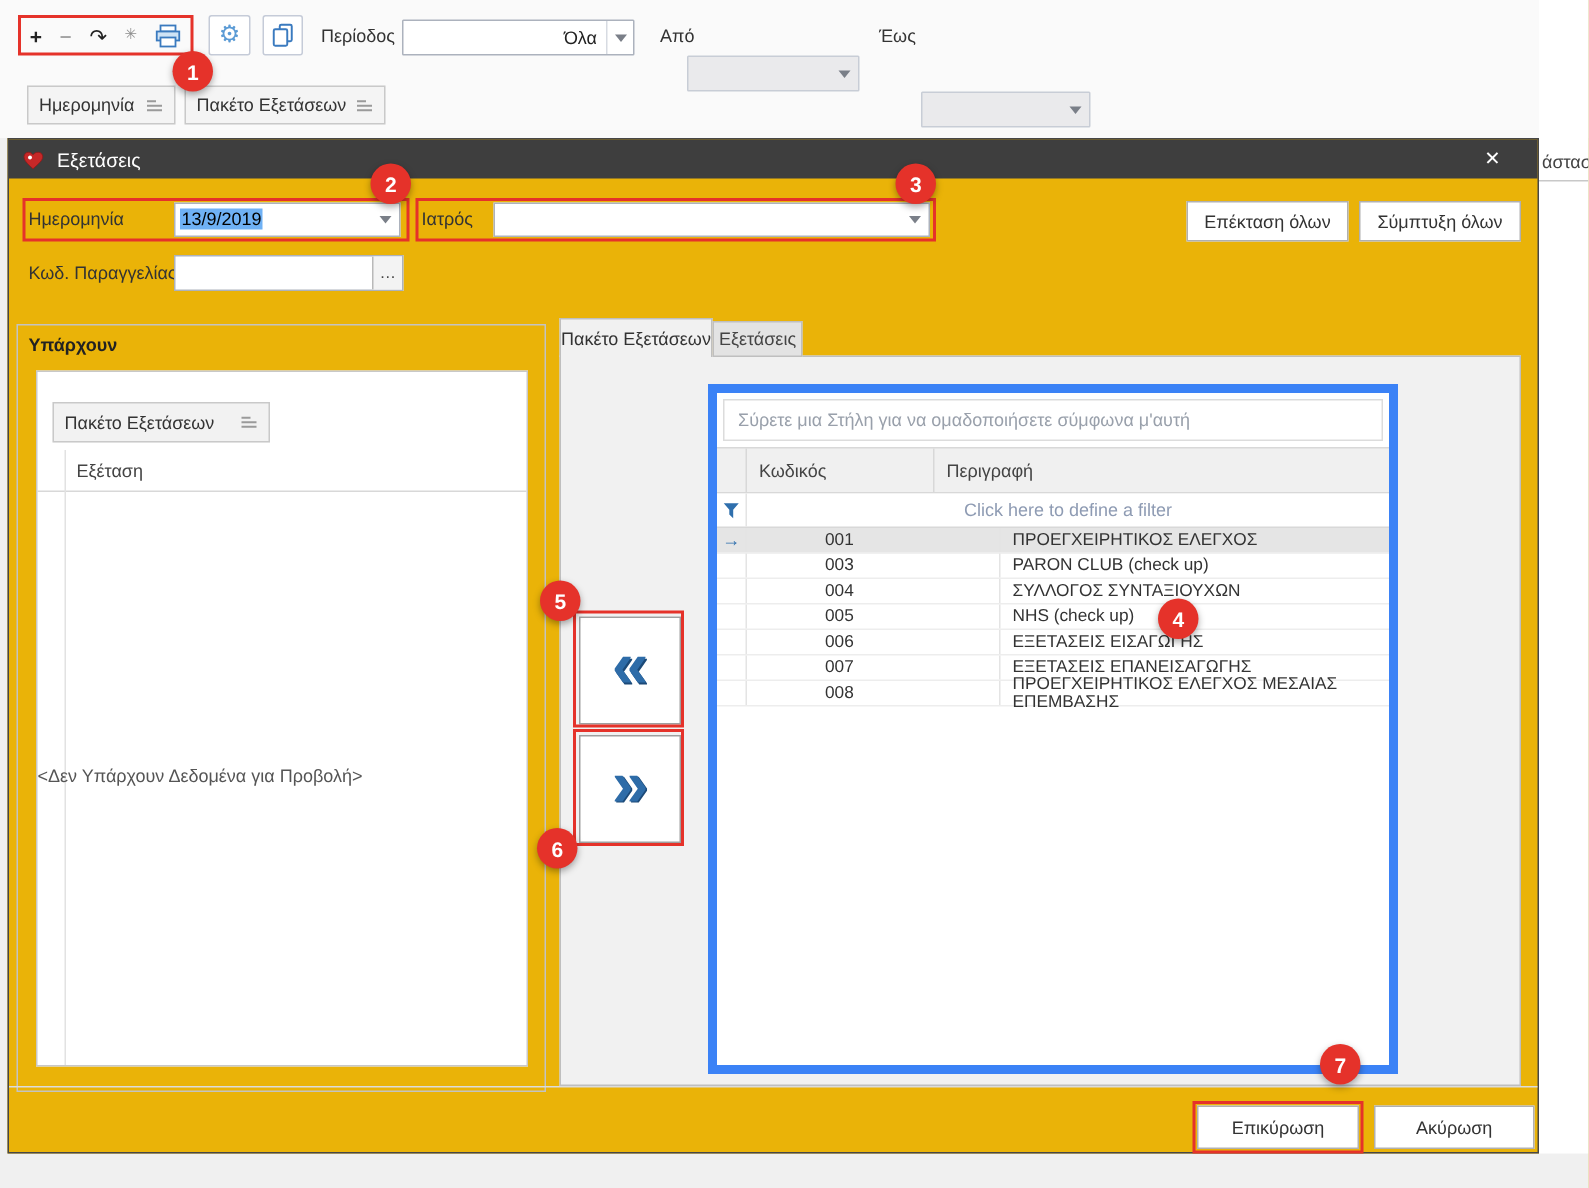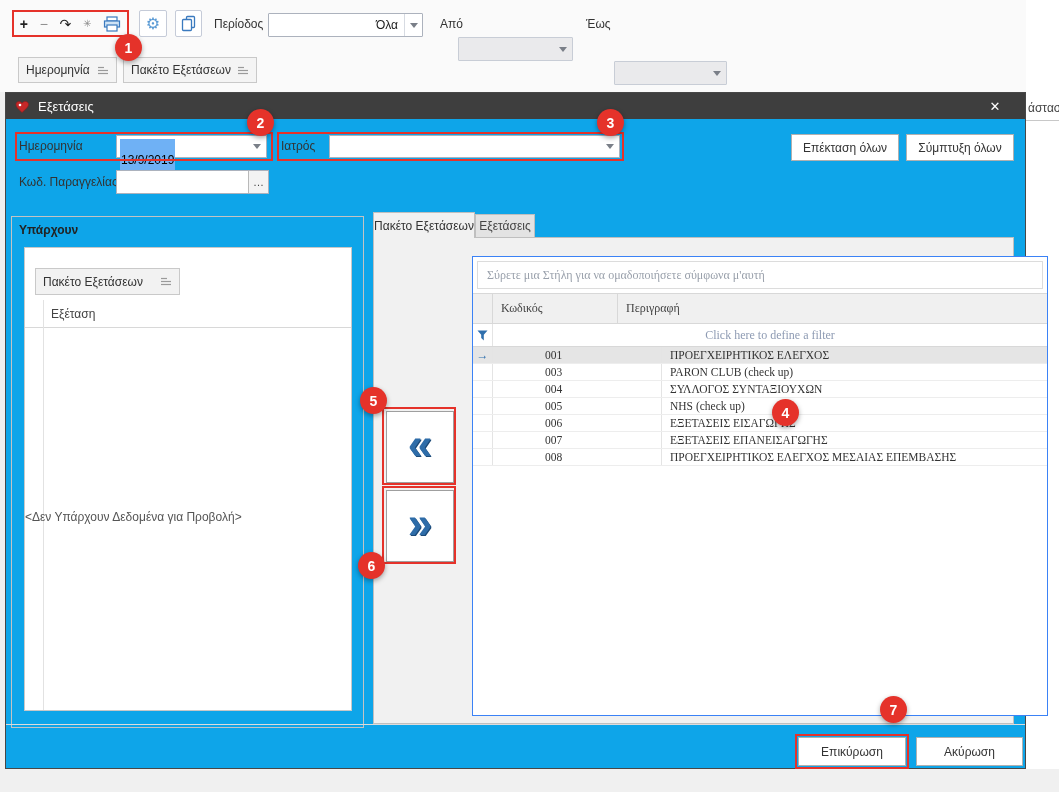--- a/index.html
+++ b/index.html
@@ -29,28 +29,28 @@
 
   
   .ghdr { height:26px; background:#f4f4f4; border:1px solid #c9c9c9; display:flex; align-items:center; justify-content:space-between; padding:0 7px; font-size:12px; color:#333; cursor:pointer; }
 
   
   .right-strip { left:1026px; top:0; width:33px; height:769px; background:#fff; }
   .right-frag-text { left:1028px; top:101px; font-size:12px; color:#444; }
   .right-frag-line { left:1026px; top:120px; width:33px; height:0; border-top:1px solid #c8c8c8; }
 
   
-  .dialog { left:5px; top:92px; width:1021px; height:677px; background:#0ea5e9; border:1px solid #474747; }
+  .dialog { left:5px; top:92px; width:1021px; height:677px; background:#eab308; border:1px solid #474747; }
   .titlebar { position:absolute; left:0; top:0; right:0; height:26px; background:#3e3e3e; display:flex; align-items:center; }
   .titlebar .ttl { color:#fff; font-size:13px; margin-left:8px; }
   .close-btn { position:absolute; right:14px; top:0; width:32px; height:26px; display:flex; align-items:center; justify-content:center; color:#fff; font-size:13px; cursor:pointer; }
 
   .fld-label { position:absolute; font-size:12px; color:#333; }
   .dcombo { position:absolute; background:#fff; border:1px solid #acb2bd; height:23px; }
-  .sel-text { position:absolute; left:3px; top:3px; font-size:12px; color:#000; background:#6fb1f5; padding:14px 1px; }
+  .sel-text { position:absolute; left:3px; top:3px; font-size:12px; color:#000; background:#6fb1f5; padding:0 1px; }
 
   .btn { background:#fff; border:1px solid #b0b0b0; display:flex; align-items:center; justify-content:center; font-size:12px; color:#333; cursor:pointer; }
 
   .order-input { position:absolute; background:#fff; border:1px solid #acb2bd; }
   .ellipsis-seg { position:absolute; right:0; top:0; bottom:0; width:20px; background:#f3f3f3; border-left:1px solid #b9b9b9; display:flex; align-items:center; justify-content:center; font-size:11px; color:#444; cursor:pointer; }
 
   
   .groupbox { position:absolute; left:5px; top:123px; width:353px; height:512px; border:1px solid #c3c3c3; }
   .gb-title { position:absolute; left:7px; top:6px; font-size:12px; font-weight:bold; color:#222; }
   .gb-inner { position:absolute; left:12px; top:30px; width:328px; height:464px; background:#fff; border:1px solid #c8c8c8; }
@@ -64,21 +64,21 @@
   .tabpanel { position:absolute; left:367px; top:144px; width:641px; height:487px; background:#f1f1f1; border:1px solid #bfbfbf; }
   .tab { position:absolute; font-size:12px; display:flex; align-items:center; justify-content:center; cursor:pointer; }
   .tab.active { left:367px; top:119px; width:102px; height:26px; background:#f1f1f1; border:1px solid #bfbfbf; border-bottom:none; color:#333; z-index:3; }
   .tab.inactive { left:469px; top:121px; width:60px; height:24px; background:#e3e3e3; border:1px solid #bfbfbf; color:#444; z-index:2; }
 
   
   .move-btn { position:absolute; width:68px; height:72px; background:#fff; border:1px solid #9f9f9f; display:flex; align-items:center; justify-content:center; cursor:pointer; }
   .chev { font-size:44px; font-weight:bold; color:#2e6ca8; line-height:1; text-shadow:1px 1px 0 #1c4a78; margin-top:-6px; }
 
   
-  .grid { position:absolute; left:466px; top:163px; width:576px; height:460px; background:#fff; border:1px solid #3b82f6;font-family:Liberation Serif, serif; }
+  .grid { position:absolute; left:466px; top:163px; width:460px; height:460px; background:#fff; border:6px solid #3b82f6; }
   .grid-hint { position:absolute; left:4px; top:4px; right:4px; height:28px; border:1px solid #dcdcdc; display:flex; align-items:center; padding-left:9px; font-size:12px; color:#99a0ab; }
   .grid-hdr { position:absolute; left:0; right:0; top:36px; height:31px; background:#f0f0f0; border-top:1px solid #d8d8d8; border-bottom:1px solid #d8d8d8; display:flex; font-size:12px; color:#444; }
   .cell-ind { width:20px; border-right:1px solid #d8d8d8; flex:none; display:flex; align-items:center; justify-content:center; }
   .cell-code { width:125px; border-right:1px solid #d8d8d8; flex:none; display:flex; align-items:center; padding-left:8px; }
   .cell-desc { flex:1; display:flex; align-items:center; padding-left:8px; }
   .grid-filter { position:absolute; left:0; right:0; top:67px; height:23px; border-bottom:1px solid #d8d8d8; display:flex; background:#fff; cursor:pointer; }
   .grid-filter .cell-ind { border-right:1px solid #e4e4e4; }
   .filter-text { flex:1; display:flex; align-items:center; justify-content:center; font-size:12px; color:#8e9bb3; }
   .grid-rows { position:absolute; left:0; right:0; top:90px; bottom:0; overflow:hidden; }
   .grow { display:flex; height:17px; border-bottom:1px solid #ededed; font-size:11.5px; color:#333; cursor:pointer; }

